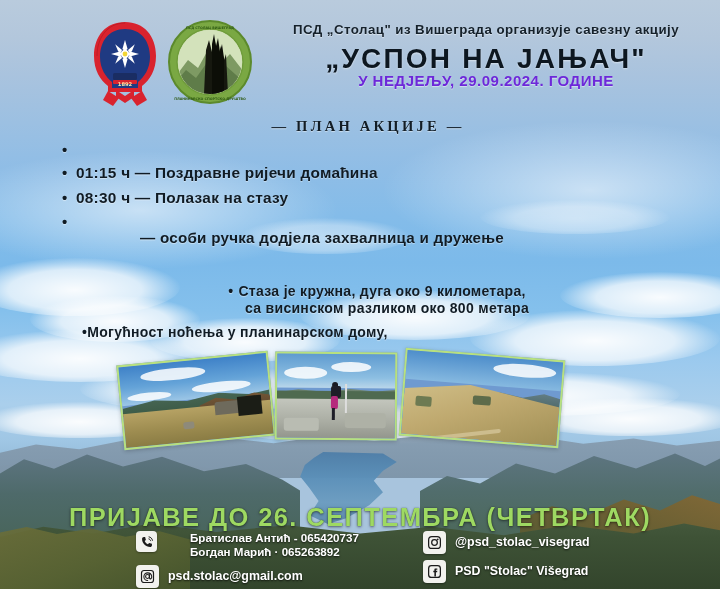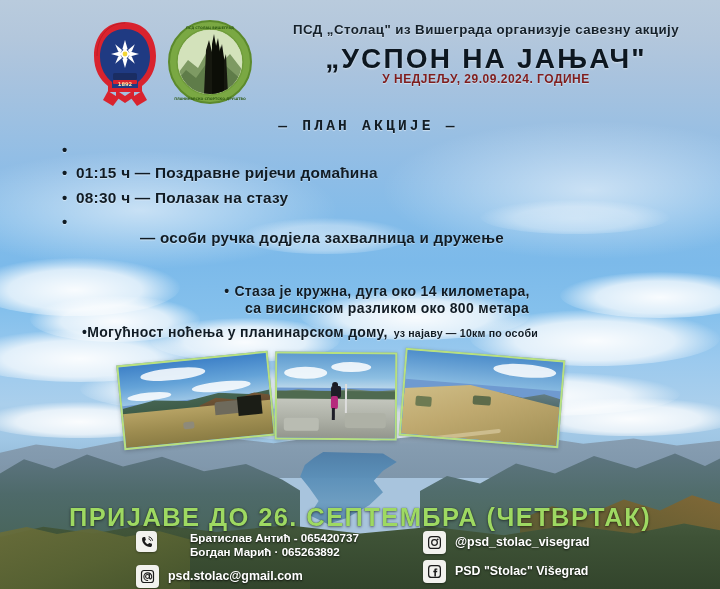--- a/index.html
+++ b/index.html
@@ -111,30 +111,30 @@
     text-shadow:0 1px 1px rgba(255,255,255,.55);
   }
   .title-main {
     font-family:"Liberation Sans", sans-serif;
     font-size:28px; font-weight:700; color:#0d1720;
     letter-spacing:2.2px; margin-top:6px; white-space:nowrap;
     text-shadow:0 1px 2px rgba(255,255,255,.5);
   }
   .title-date {
     font-family:"Liberation Sans", sans-serif;
-    font-size:12px; font-weight:700; color:#7f1d1d;
+    font-size:15px; font-weight:700; color:#6d28d9;
     letter-spacing:.5px; margin-top:-3px; white-space:nowrap;
     text-shadow:0 1px 1px rgba(255,255,255,.5);
   }
 
   
   .plan-heading {
     position:absolute; left:258px; top:118px; width:220px;
     text-align:center;
-    font-family:Liberation Mono, monospace;
+    font-family:Liberation Serif, serif;
     font-size:14.6px; font-weight:700; color:#121d26;
     letter-spacing:3.2px; white-space:nowrap;
     text-shadow:0 1px 1px rgba(255,255,255,.5);
   }
 
   
   .schedule {
     position:absolute; left:62px; top:142px; width:630px;
   }
   .sched-row {
@@ -340,29 +340,28 @@
       <span>08:30 ч — Полазак на стазу</span>
     </div>
     <div class="sched-row" style="margin-bottom:2px;">
       <span class="bul">•</span>
     </div>
     <div class="sched-sub">— особи ручка додјела захвалница и дружење</div>
   </div>
 
   <div class="notes">
     <div class="note-centered">
-      <span class="bul-inline">•</span><span>Стаза је кружна, дуга око 14 километара,</span>
+      <span class="bul-inline">•</span><span>Стаза је кружна, дуга око 9 километара,</span>
     </div>
     <div class="note-centered note-l2">
       <span>са висинском разликом око 800 метара</span>
     </div>
     <div class="note-row3">
       <span class="bul-inline">•</span>
       <span>Могућност ноћења у планинарском дому,</span>
-      <span class="note-small" style="margin-left:6px;">уз најаву — 10км по особи</span>
     </div>
   </div>
 
   <div class="photos">
 
     <div class="ph ph1">
       <div class="ph-sky"></div>
       <div class="ph-cl" style="left:14%; top:8%;  width:44%; height:14%;"></div>
       <div class="ph-cl" style="left:48%; top:30%; width:40%; height:12%;"></div>
       <div class="ph-cl" style="left:4%;  top:34%; width:30%; height:10%;"></div>

